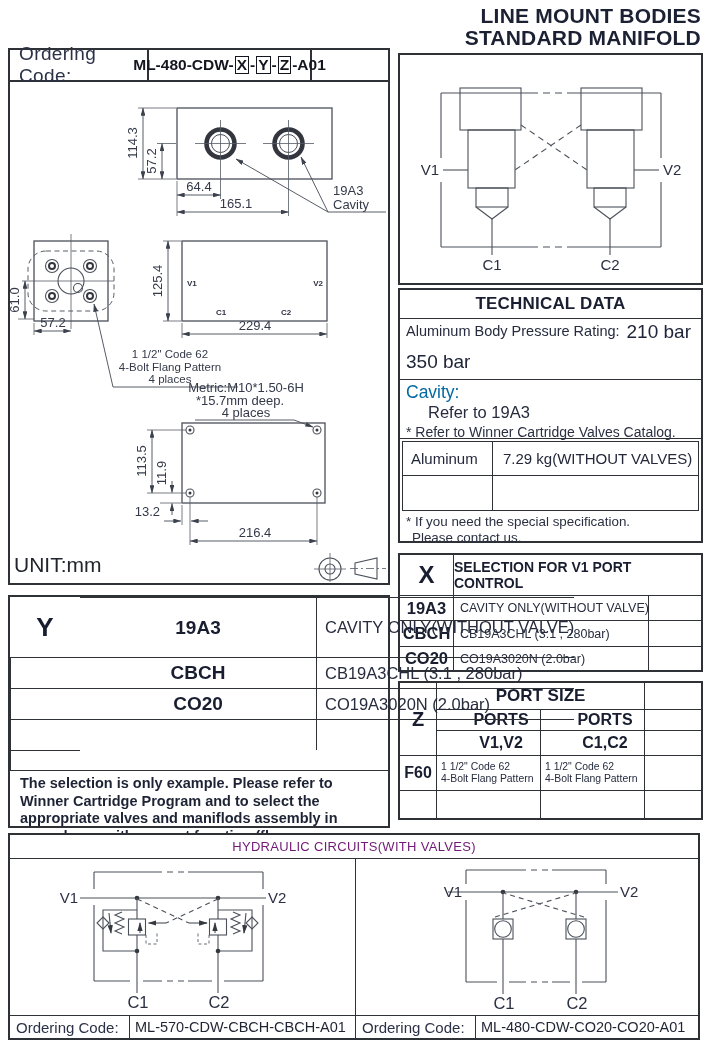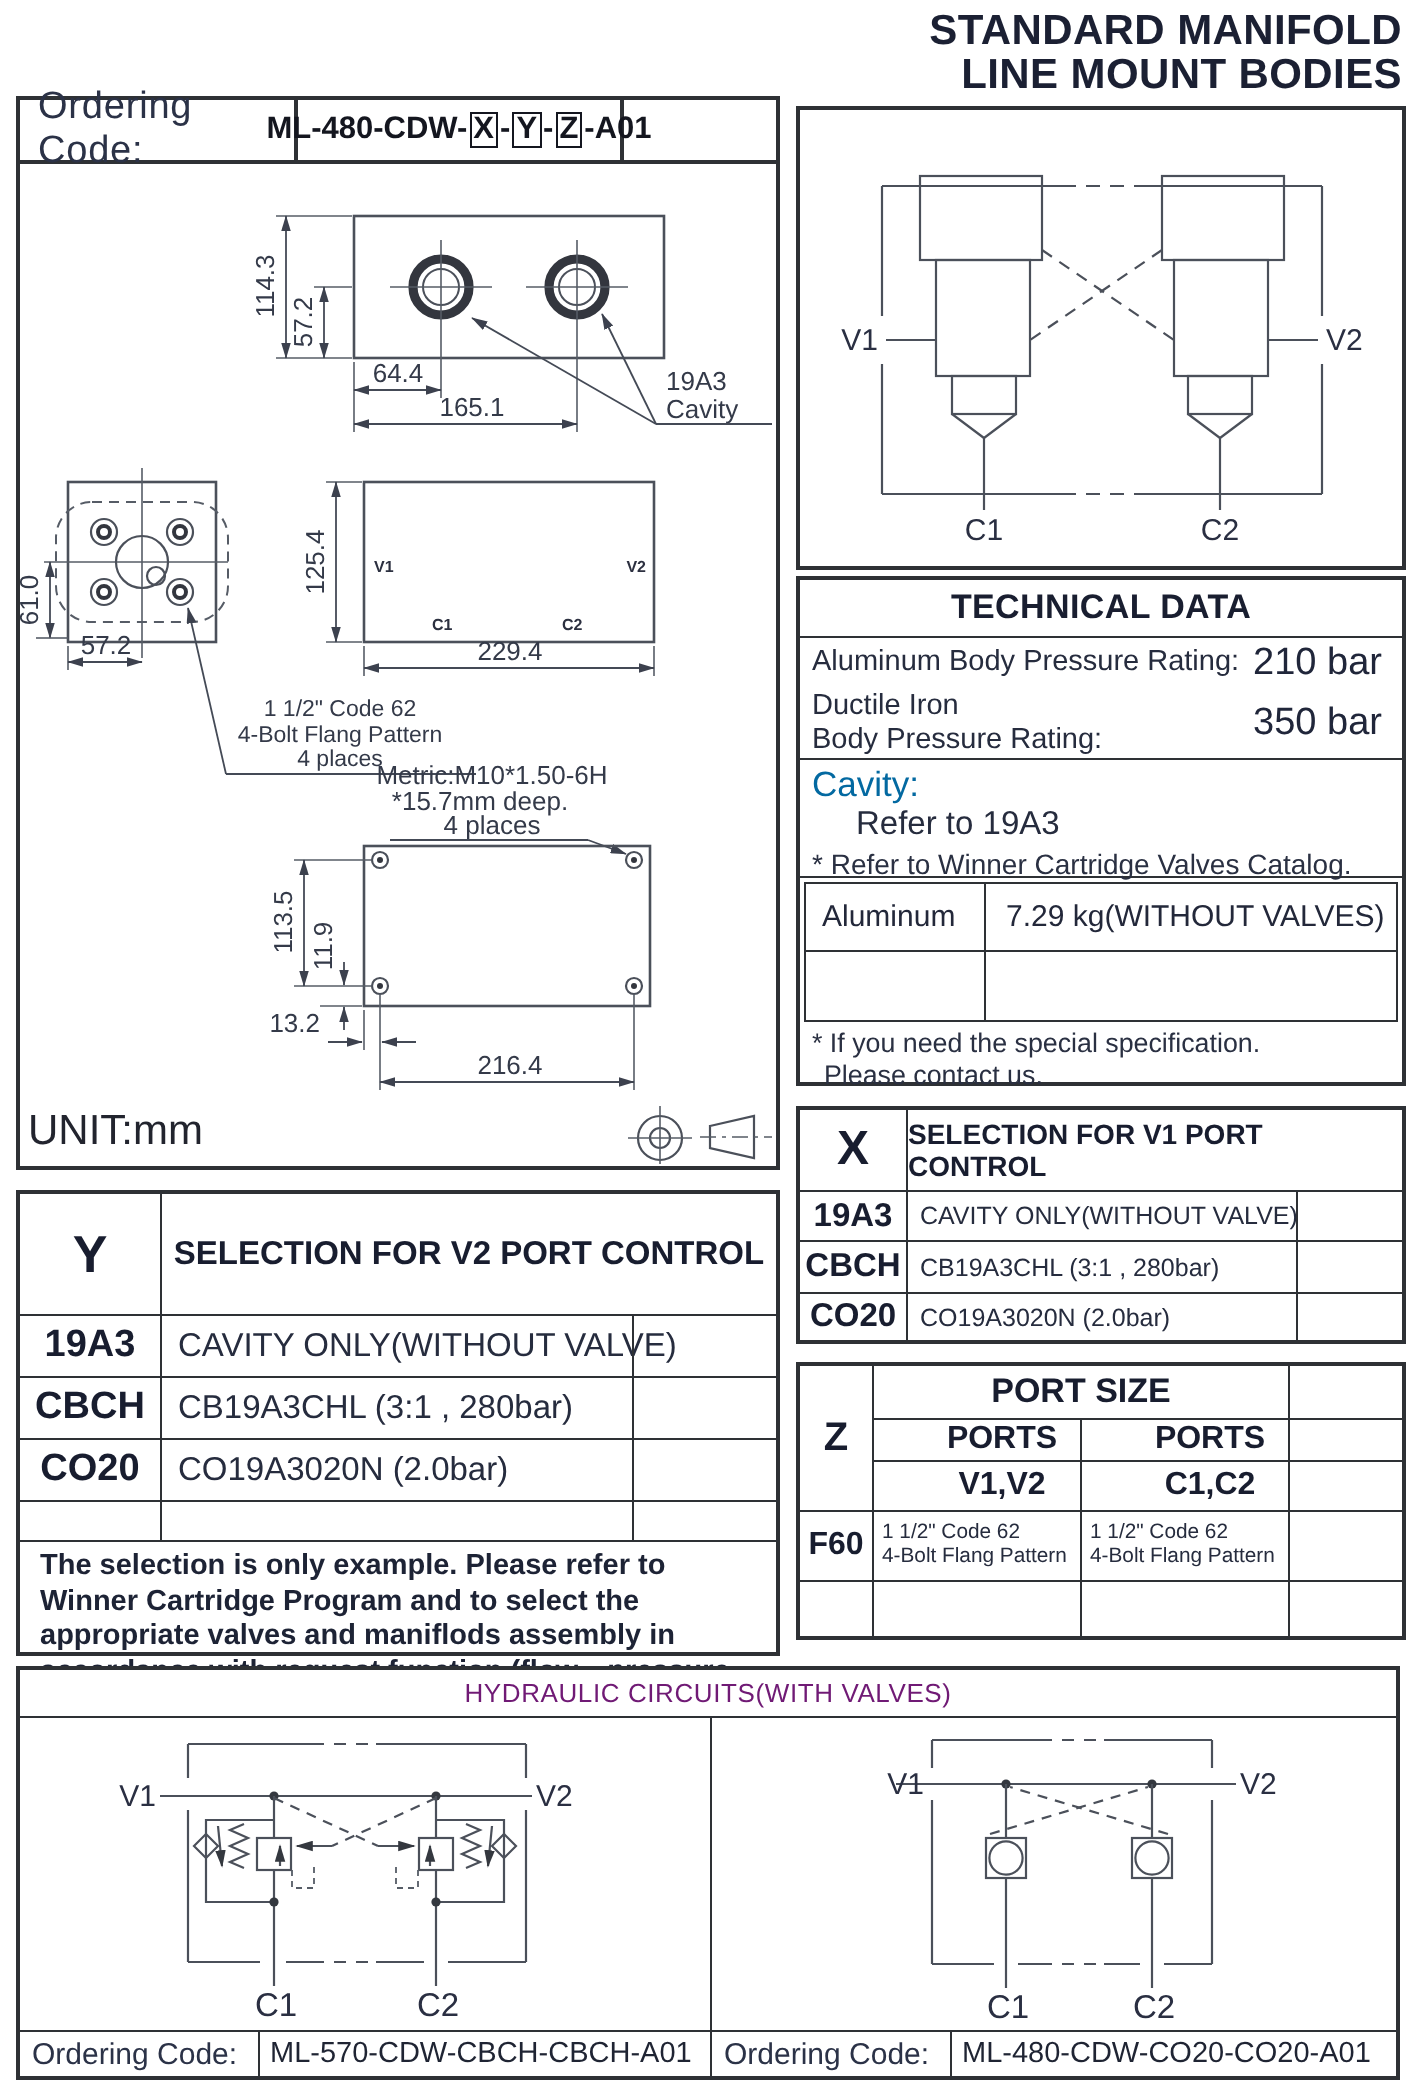--- a/index.html
+++ b/index.html
@@ -112,22 +112,22 @@
   .ord-lab { width:120px; border-right:1.2px solid #2e3135; height:100%; display:flex;
     align-items:center; padding-left:6px; font-size:15px; color:#2b3247; white-space:nowrap; }
   .ord-val { flex:1; padding-left:5px; font-size:14.5px; color:#1f2433; white-space:nowrap; }
 </style>
 </head>
 <body>
 
 <div class="page">
 
   <div class="title-block">
+    <div>LINE MOUNT BODIES</div>
     <div>STANDARD MANIFOLD</div>
-    <div>LINE MOUNT BODIES</div>
   </div>
 
   <div class="box left-box">
     <div class="ordering-row">
       <div class="oc-label">Ordering Code:</div>
       <div class="oc-code">
         <span>ML-480-CDW-</span>
           <span class="boxed">X</span>
           <span>-</span>
           <span class="boxed">Y</span>
@@ -317,24 +317,20 @@
     </svg>
   </div>
 
   <div class="box tech-box">
     <div class="tech-title">TECHNICAL DATA</div>
     <div class="tech-row tech-r1">
       <span class="lab">Aluminum Body Pressure Rating:</span>
       <span class="val">210 bar</span>
     </div>
     <div class="tech-row tech-r2">
-      <span class="lab">
-        <span>Ductile Iron</span><br>
-        <span>Body Pressure Rating:</span>
-      </span>
       <span class="val">350 bar</span>
     </div>
     <div class="tech-cavity">
       <div class="cav-l1">Cavity:</div>
       <div class="cav-l2">Refer to 19A3</div>
       <div class="cav-note">* Refer to Winner Cartridge Valves Catalog.</div>
     </div>
     <div class="weight-table">
       <div class="wt-row">
         <div class="wt-mat">Aluminum</div>
@@ -387,21 +383,20 @@
     <div></div>
     <div class="nl"></div>
     <div></div>
     <div></div>
     <div></div>
   </div>
 
   <div class="box ytable">
     <div class="ygrid">
       <div class="nt nl ycode-h">Y</div>
-      <div class="nt yhead">SELECTION FOR V2 PORT CONTROL</div>
       <div class="nl ycode">19A3</div>
       <div class="ydesc">CAVITY ONLY(WITHOUT VALVE)</div>
       <div></div>
       <div class="nl ycode">CBCH</div>
       <div class="ydesc">CB19A3CHL (3:1 , 280bar)</div>
       <div></div>
       <div class="nl ycode">CO20</div>
       <div class="ydesc">CO19A3020N (2.0bar)</div>
       <div></div>
       <div class="nl"></div>

